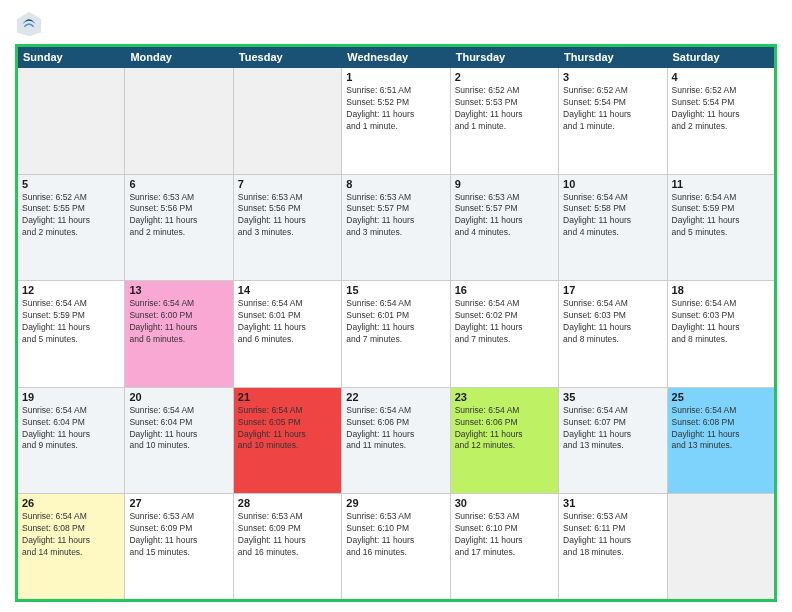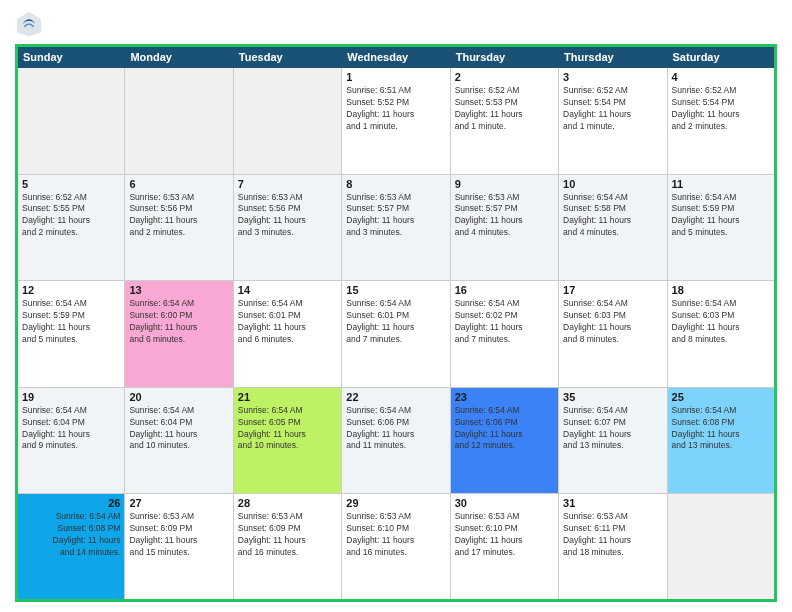--- a/index.html
+++ b/index.html
@@ -277,35 +277,35 @@
 Daylight: 11 hours
 and 9 minutes.</div>
           </td>
           <td style="background: rgb(240, 244, 247);">
             <span class="day-num">20</span>
             <div class="day-info" style="white-space: pre-line;">Sunrise: 6:54 AM
 Sunset: 6:04 PM
 Daylight: 11 hours
 and 10 minutes.</div>
           </td>
-          <td style="background: #bef264; margin-left: 20px;">
+          <td style="background: #ef4444; margin-left: 20px;">
             <span class="day-num">21</span>
             <div class="day-info" style="white-space: pre-line;">Sunrise: 6:54 AM
 Sunset: 6:05 PM
 Daylight: 11 hours
 and 10 minutes.</div>
           </td>
           <td style="background: rgb(240, 244, 247);">
             <span class="day-num">22</span>
             <div class="day-info" style="white-space: pre-line;">Sunrise: 6:54 AM
 Sunset: 6:06 PM
 Daylight: 11 hours
 and 11 minutes.</div>
           </td>
-          <td style="background: #3b82f6;">
+          <td style="background: #bef264;">
             <span class="day-num">23</span>
             <div class="day-info" style="white-space: pre-line;">Sunrise: 6:54 AM
 Sunset: 6:06 PM
 Daylight: 11 hours
 and 12 minutes.</div>
           </td>
           <td style="background: rgb(240, 244, 247);">
             <span class="day-num">35</span>
             <div class="day-info" style="white-space: pre-line;">Sunrise: 6:54 AM
 Sunset: 6:07 PM
@@ -314,21 +314,21 @@
           </td>
           <td style="background: #7dd3fc;">
             <span class="day-num">25</span>
             <div class="day-info" style="white-space: pre-line;">Sunrise: 6:54 AM
 Sunset: 6:08 PM
 Daylight: 11 hours
 and 13 minutes.</div>
           </td>
         </tr>
         <tr>
-          <td style="background: #0ea5e9; text-align: right;">
+          <td style="background: #fef9c3;">
             <span class="day-num">26</span>
             <div class="day-info" style="white-space: pre-line;">Sunrise: 6:54 AM
 Sunset: 6:08 PM
 Daylight: 11 hours
 and 14 minutes.</div>
           </td>
           <td style="background: rgb(255, 255, 255);">
             <span class="day-num">27</span>
             <div class="day-info" style="white-space: pre-line;">Sunrise: 6:53 AM
 Sunset: 6:09 PM

